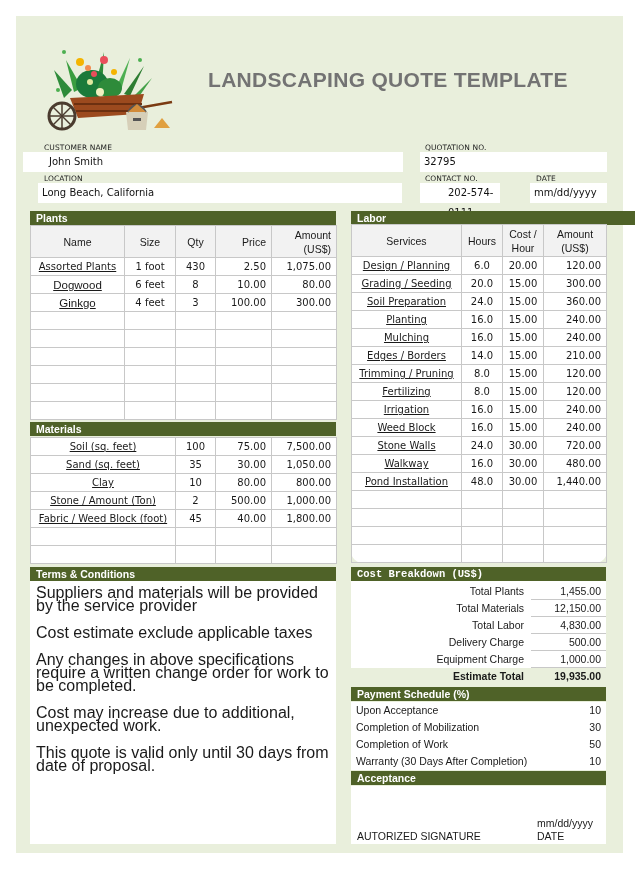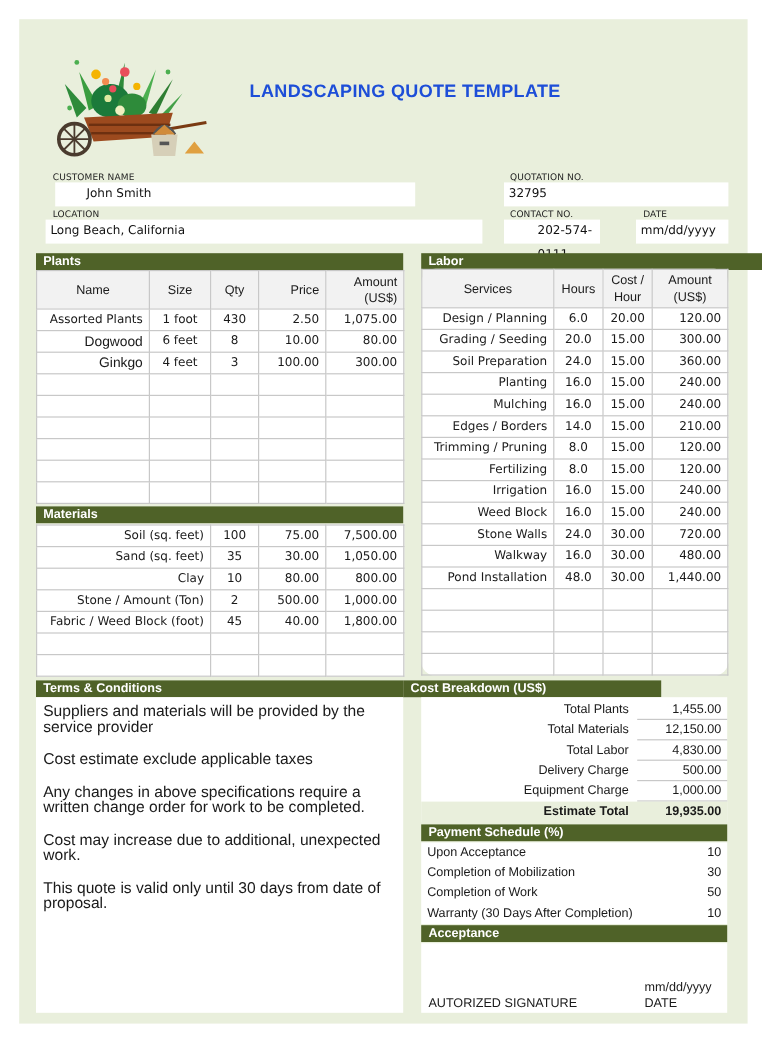--- a/index.html
+++ b/index.html
@@ -1,31 +1,31 @@
 <!DOCTYPE html>
 <html><head>
 <meta charset="utf-8">
 <style>
   * { box-sizing: border-box; margin: 0; padding: 0; }
   html, body { width: 635px; height: 870px; background: #ffffff; overflow: hidden; }
   body { position: relative; font-family: "Liberation Sans", sans-serif; color: #1a1a1a; }
   .panel { position: absolute; left: 16px; top: 16px; width: 607px; height: 837px; background: #e9efdc; }
   .logo { position: absolute; left: 44px; top: 40px; width: 132px; height: 92px; }
-  .title { position: absolute; left: 208px; top: 68px; font-size: 15px; font-weight: bold; color: #1d4ed8; letter-spacing: 0.3px; font-family: "Liberation Sans", sans-serif; }
+  .title { position: absolute; left: 208px; top: 68px; font-size: 21px; font-weight: bold; color: #737373; letter-spacing: 0.3px; font-family: "Liberation Sans", sans-serif; }
   .lbl { position: absolute; font-family: "DejaVu Sans", sans-serif; font-size: 7.5px; color: #222; letter-spacing: 0.1px; }
   .field { position: absolute; background: #fff; font-family: "DejaVu Sans", sans-serif; font-size: 10px; color: #111; padding-left: 4px; line-height: 20px; height: 20px; }
   .sec-hdr { position: absolute; background: #4f6228; color: #fff; font-weight: bold; font-size: 10.5px; height: 14px; line-height: 14px; padding-left: 6px; font-family: "Liberation Sans", sans-serif; }
   table { position: absolute; border-collapse: collapse; background: #fff; font-family: "DejaVu Sans", sans-serif; font-size: 10px; table-layout: fixed; }
   td, th { border: 1px solid #c8c8c8; height: 18px; padding: 0 5px; white-space: nowrap; overflow: hidden; font-weight: normal; }
   th { background: #f2f2f2; font-family: "Liberation Sans", sans-serif; font-size: 10.5px; height: 32px; line-height: 14px; text-align: center; }
   .r { text-align: right; }
   .c { text-align: center; }
-  .l { text-align: right; }
+  .l { text-align: center; text-decoration: underline; }
   .lg { font-family: "Liberation Sans", sans-serif; font-size: 11.5px; }
-  .terms-box { position: absolute; left: 30px; top: 581px; width: 306px; height: 263px; background: #fff; font-size: 13px; font-family: "Liberation Sans", sans-serif; padding: 5px 6px; }
+  .terms-box { position: absolute; left: 30px; top: 581px; width: 306px; height: 263px; background: #fff; font-size: 16px; font-family: "Liberation Sans", sans-serif; padding: 5px 6px; }
   .terms-box p { margin-bottom: 14px; line-height: 13px; }
   .cb-box { position: absolute; left: 351px; top: 581px; width: 255px; height: 104px; background: #fff; font-family: "Liberation Sans", sans-serif; font-size: 10.5px; padding-left: 18px; }
   .cb-row { position: absolute; left: 0; width: 255px; height: 17px; line-height: 17px; }
   .cb-row .k { position: absolute; right: 82px; text-align: right; }
   .cb-row .v { position: absolute; left: 180px; width: 75px; text-align: right; padding-right: 5px; border-bottom: 1px solid #c8c8c8; height: 17px; }
   .cb-row.total { background: #e9efdc; font-weight: bold; }
   .cb-row.total .v { border-bottom: none; }
   .ps-box { position: absolute; left: 351px; top: 702px; width: 255px; height: 68px; background: #fff; font-family: "Liberation Sans", sans-serif; font-size: 10.5px; }
   .ps-row { height: 17px; line-height: 17px; padding: 0 5px; display: flex; justify-content: space-between; }
   .acc-box { position: absolute; left: 351px; top: 786px; width: 255px; height: 58px; background: #fff; font-family: "Liberation Sans", sans-serif; font-size: 10.5px; }
@@ -76,21 +76,21 @@
   <path d="M110 88 L118 78 L126 88 Z" fill="#e0a040"></path>
 
   <circle cx="20" cy="12" r="2" fill="#4caf50"></circle>
   <circle cx="14" cy="50" r="2" fill="#4caf50"></circle>
   <circle cx="96" cy="20" r="2" fill="#4caf50"></circle>
 </svg>
 
 <div class="title">LANDSCAPING QUOTE TEMPLATE</div>
 
 <div class="lbl" style="left:44px;top:143px;">CUSTOMER NAME</div>
-<div class="field" style="left:46px;top:152px;width:300px;padding-left:26px;">John Smith</div>
+<div class="field" style="left:23px;top:152px;width:380px;padding-left:26px;">John Smith</div>
 <div class="lbl" style="left:44px;top:174px;">LOCATION</div>
 <div class="field" style="left:38px;top:183px;width:364px;">Long Beach, California</div>
 
 <div class="lbl" style="left:425px;top:143px;">QUOTATION NO.</div>
 <div class="field" style="left:420px;top:152px;width:187px;">32795</div>
 <div class="lbl" style="left:425px;top:174px;">CONTACT NO.</div>
 <div class="field" style="left:420px;top:183px;width:80px;padding-left:28px;">202-574-0111</div>
 <div class="lbl" style="left:536px;top:174px;">DATE</div>
 <div class="field" style="left:530px;top:183px;width:77px;">mm/dd/yyyy</div>
 
@@ -353,21 +353,21 @@
       </tr>
   <tr>
         <td></td>
         <td></td>
         <td></td>
         <td></td>
       </tr>
 </tbody>
   </table>
 
-<div class="sec-hdr" style="left:336px;top:567px;width:215px;">Cost Breakdown (US$)</div>
+<div class="sec-hdr" style="left:351px;top:567px;width:255px;font-family:Liberation Mono, monospace;">Cost Breakdown (US$)</div>
 <div class="cb-box">
   <div class="cb-row" style="top:2px;">
       <span class="k">Total Plants</span>
       <span class="v">1,455.00</span>
     </div>
   <div class="cb-row" style="top:19px;">
       <span class="k">Total Materials</span>
       <span class="v">12,150.00</span>
     </div>
   <div class="cb-row" style="top:36px;">

